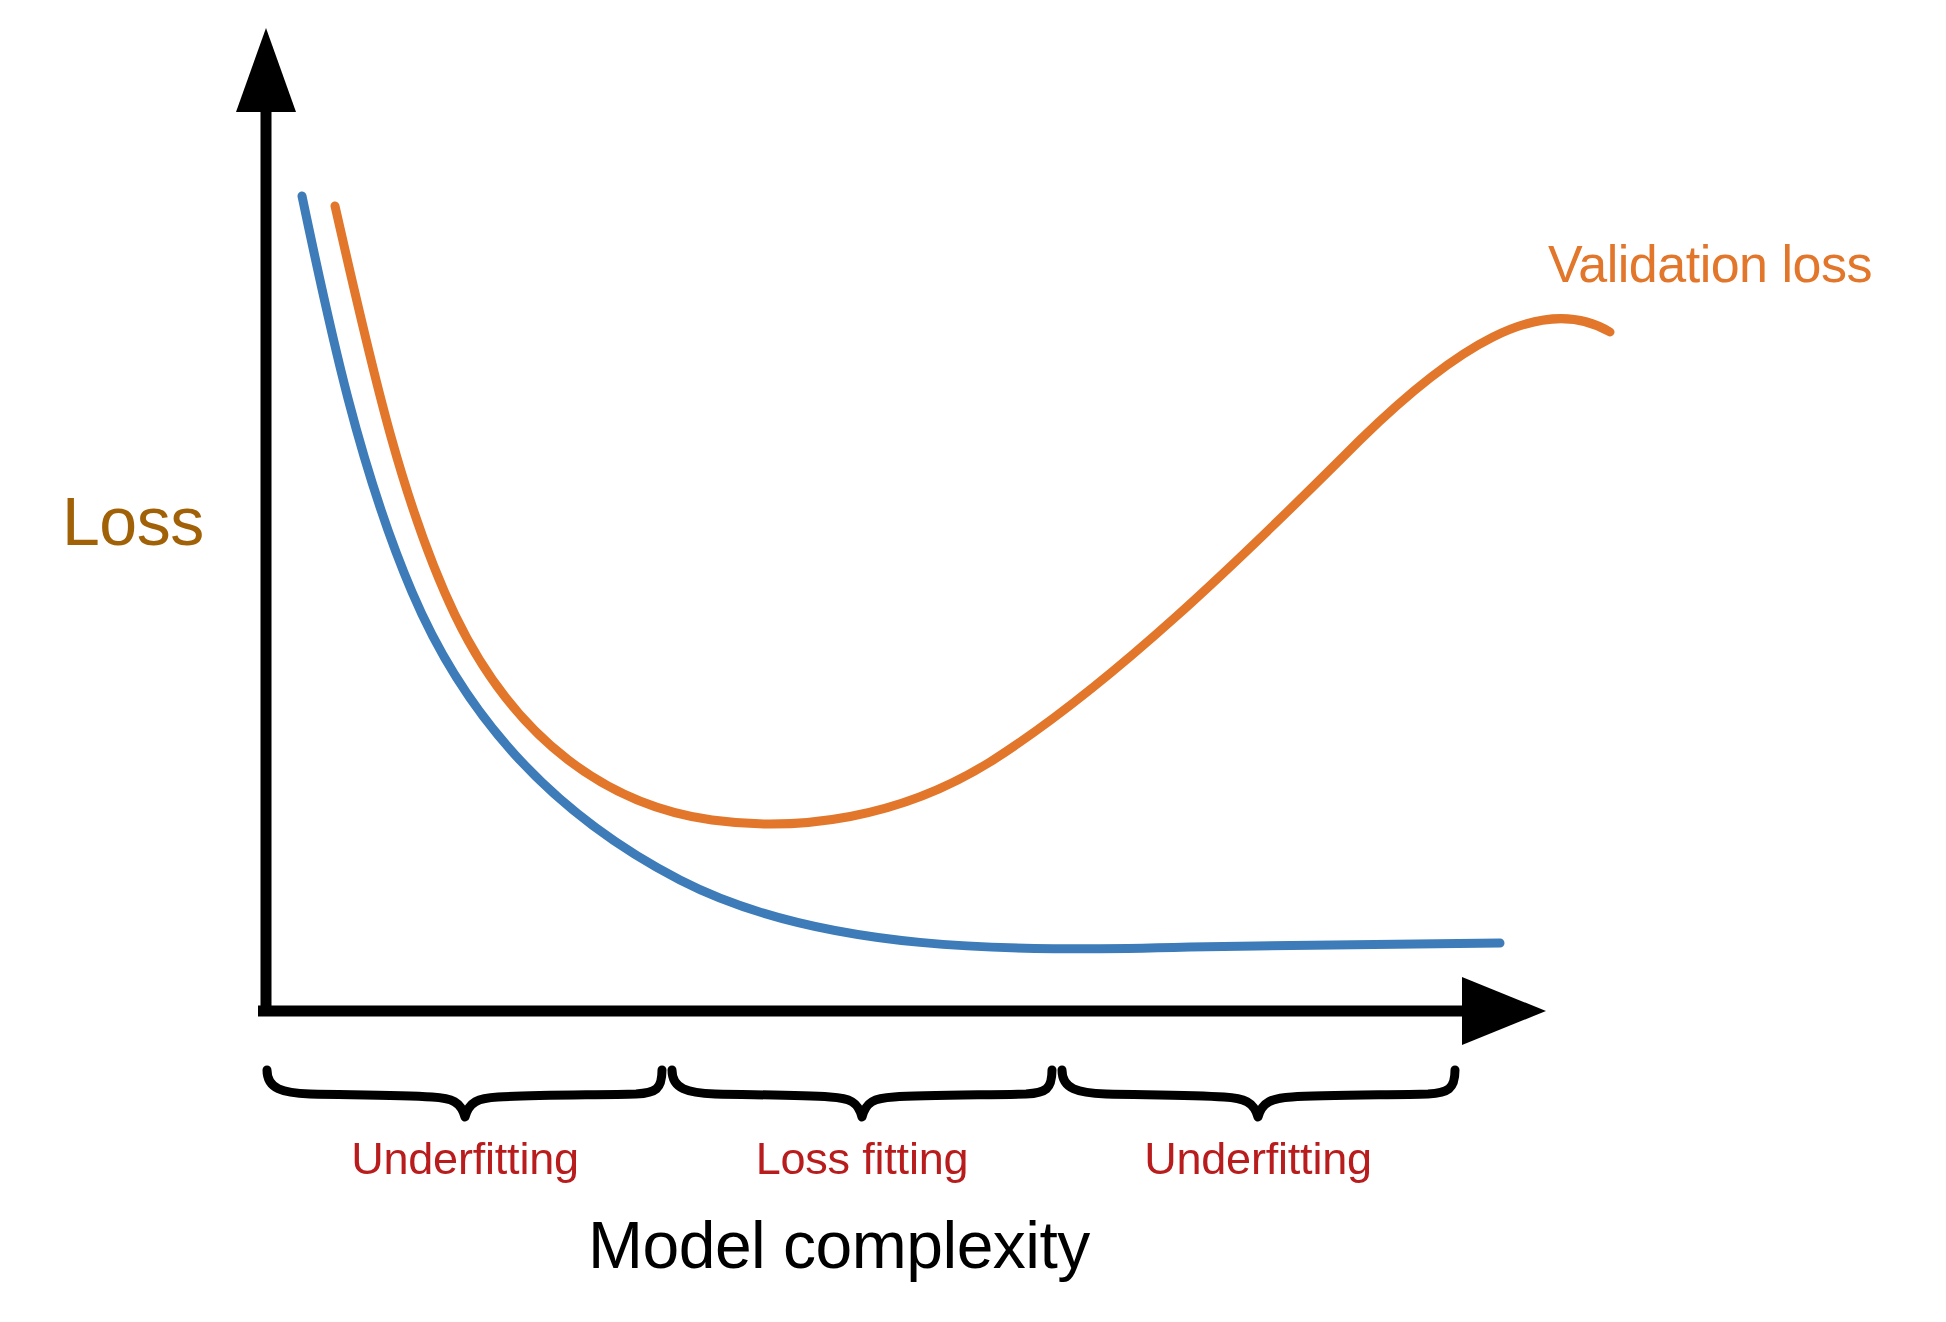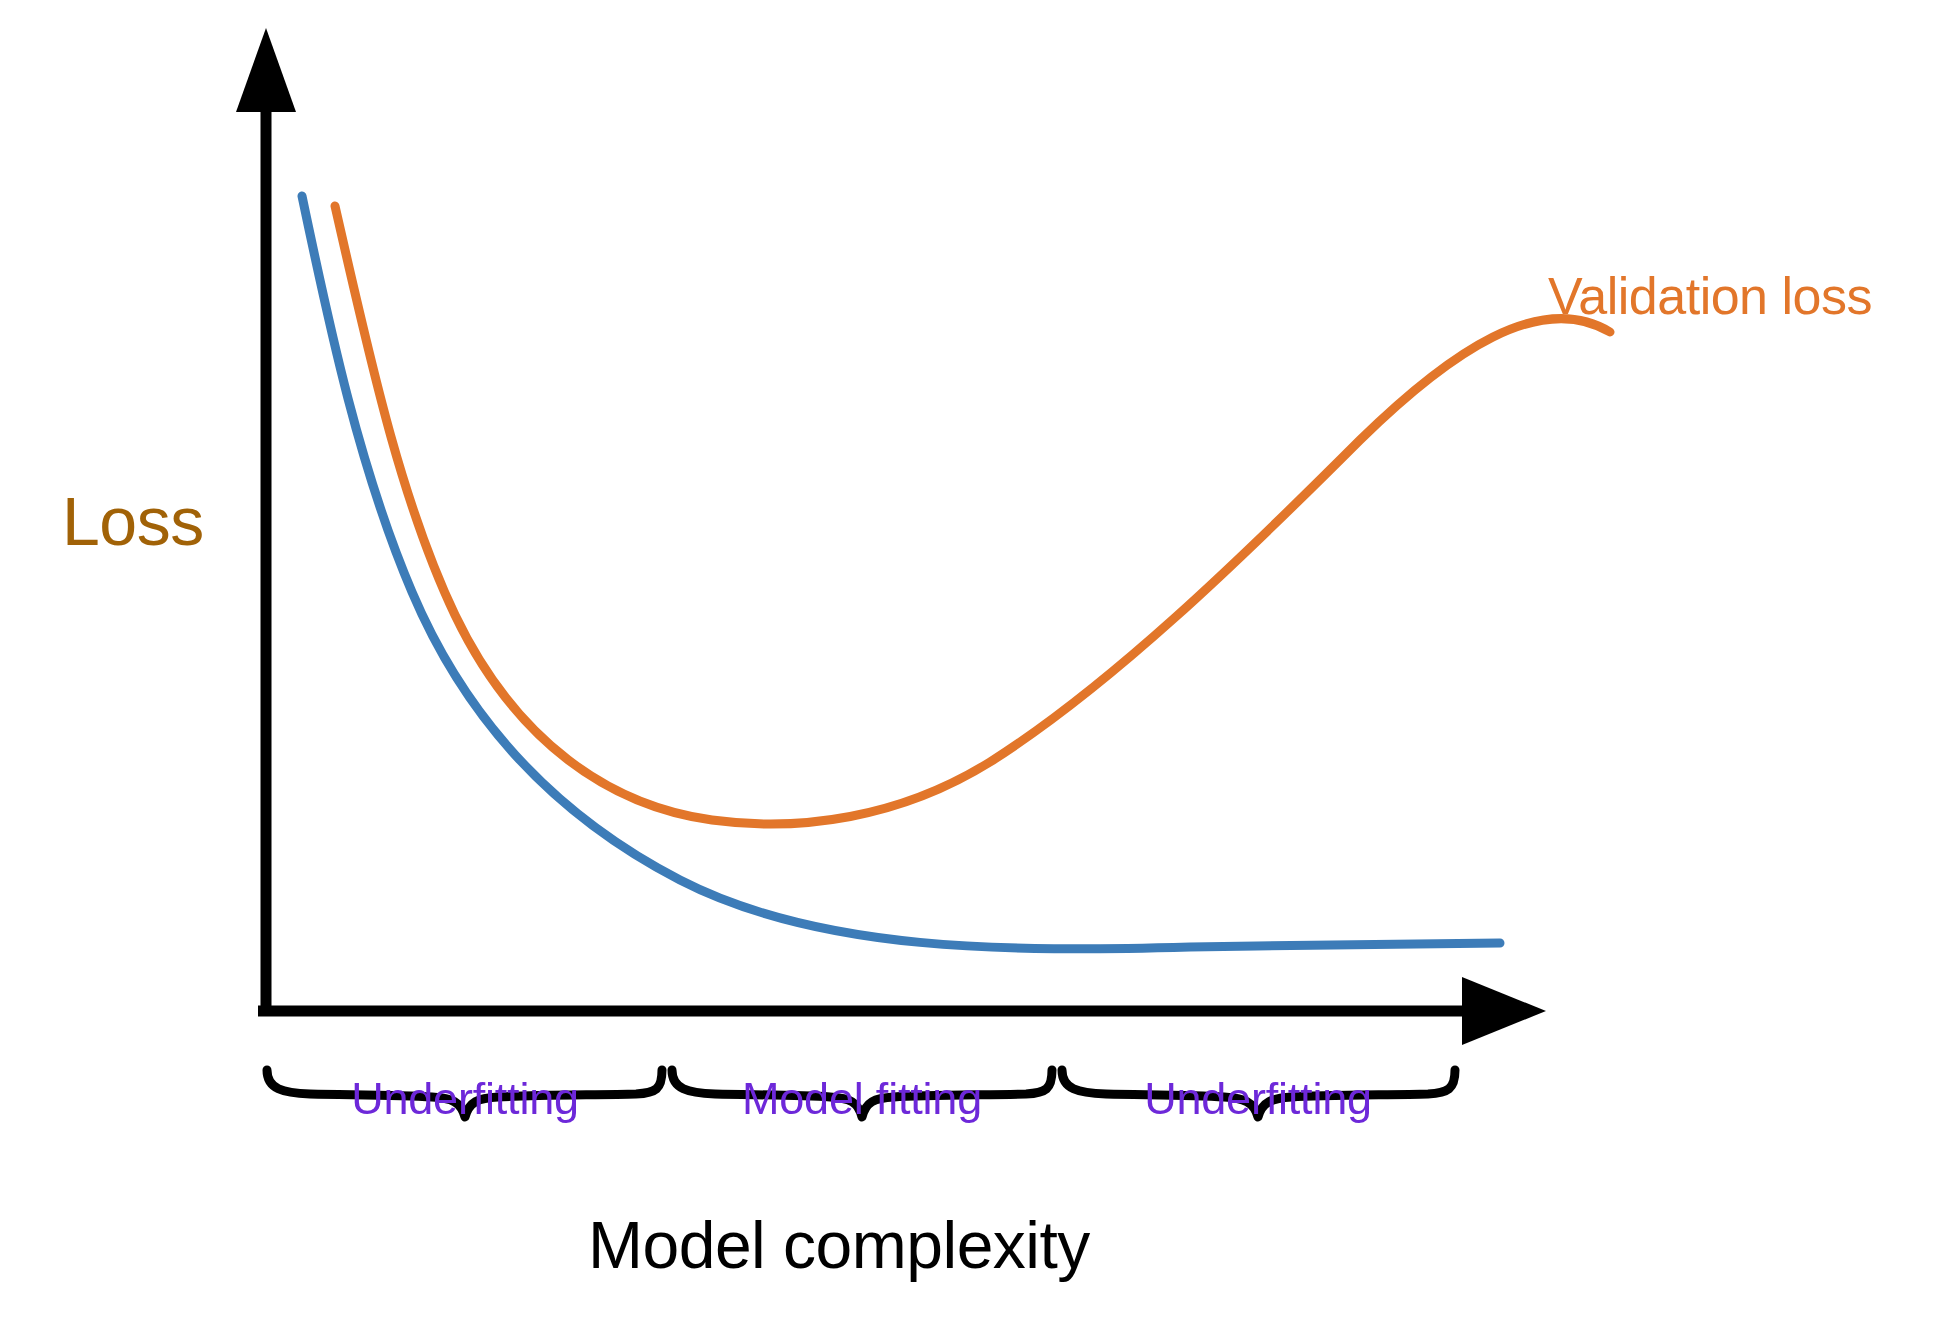--- a/index.html
+++ b/index.html
@@ -57,25 +57,25 @@
   #label-validation {
     left: 1548px;
     top: 238px;
   }
   #label-training {
     left: 1503px;
     top: 908px;
   }
   .region-label {
     font-size: 45px;
-    color: #6d28d9;
+    color: #b91c1c;
     letter-spacing: -0.2px;
     text-align: center;
     transform: translateX(-50%);
-    top: 1076px;
+    top: 1136px;
   }
 </style>
 </head>
 <body>
 
 <div id="figure">
 
   <svg id="plot-svg" viewBox="0 0 1946 1322">
 
     <g>
@@ -129,22 +129,22 @@
                C 1262 1102, 1272 1098, 1292 1097
                C 1322 1095, 1392 1095, 1428 1094
                C 1448 1093, 1455 1089, 1455 1070"></path>
     </g>
   </svg>
 
   <div class="lbl" id="ylabel">Loss</div>
 
   <div class="lbl" id="xlabel">Model complexity</div>
 
-  <div class="lbl series-label" id="label-validation" style="color:#E2762A;margin-top:32px;">Validation loss</div>
+  <div class="lbl series-label" id="label-validation" style="color:#E2762A;">Validation loss</div>
 
 
   <div class="lbl region-label" id="region-underfitting" style="left:465px;">Underfitting</div>
 
-  <div class="lbl region-label" id="region-well-fitting" style="left:862px;">Model fitting</div>
+  <div class="lbl region-label" id="region-well-fitting" style="left:862px;">Loss fitting</div>
 
   <div class="lbl region-label" id="region-overfitting" style="left:1258px;">Underfitting</div>
 
 </div>
 
 </body></html>

